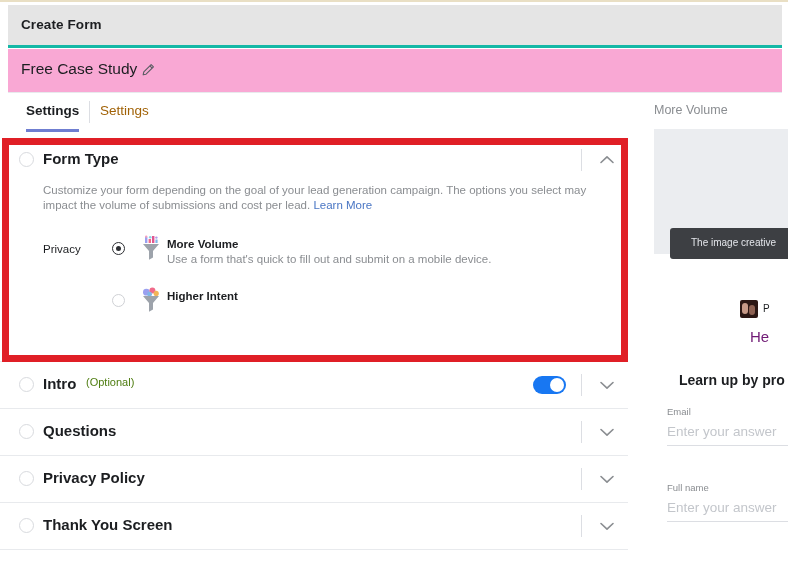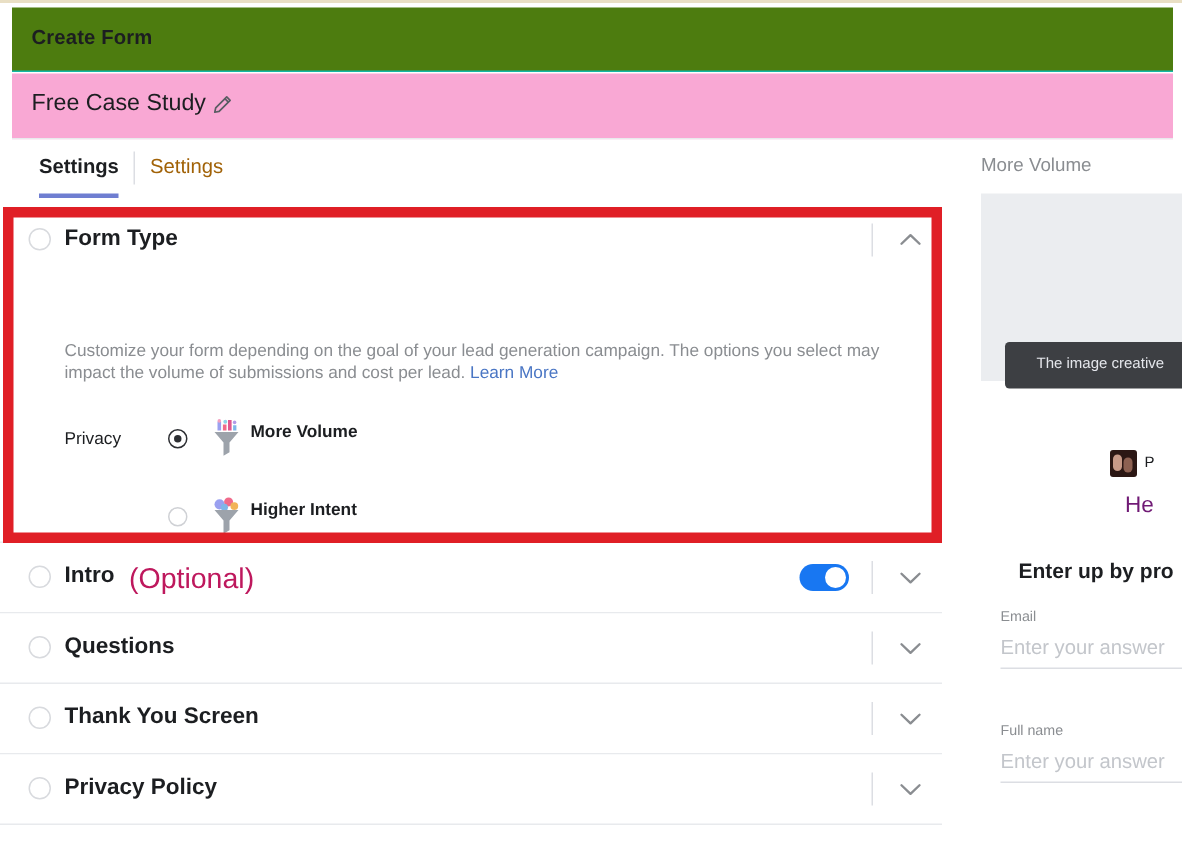--- a/index.html
+++ b/index.html
@@ -31,22 +31,22 @@
     height: 2px;
     background: #e9dfc4;
   }
 
   
   .dialog-header {
     position: absolute;
     top: 5px; left: 8px;
     width: 774px;
     height: 43px;
-    background: #4d7c0f;
-    border-bottom: 1px solid #14b8a6;
+    background: #e5e5e5;
+    border-bottom: 3px solid #14b8a6;
     box-sizing: border-box;
   }
   .dialog-header-title {
     position: absolute;
     left: 13px;
     top: 12px;
     font-size: 13.5px;
     font-weight: bold;
     color: #1c1e21;
     letter-spacing: 0.1px;
@@ -153,23 +153,23 @@
     top: 13px;
     font-size: 15px;
     font-weight: bold;
     color: #1c1e21;
     white-space: nowrap;
   }
   .sec-optional {
     position: absolute;
     left: 86px;
     top: 14px;
-    font-size: 19px;
+    font-size: 11px;
     font-weight: normal;
-    color: #be185d;
+    color: #4d7c0f;
     white-space: nowrap;
   }
 
   .head-divider {
     position: absolute;
     right: 46px;
     top: 12px;
     width: 1px;
     height: 22px;
     background: #dcdee3;
@@ -200,21 +200,20 @@
     width: 14px;
     height: 14px;
     border-radius: 50%;
     background: #ffffff;
   }
 
   
   .sec-body {
     position: relative;
     padding: 0 0 24px 0;
-    margin-top: 44px;
   }
   .desc {
     position: absolute;
     left: 43px;
     top: 0px;
     width: 550px;
     font-size: 11.5px;
     line-height: 15px;
     color: #8a8d91;
   }
@@ -480,20 +479,21 @@
               <rect x="10.6" y="4" width="2.4" height="4" fill="#f06a8a"></rect>
               <rect x="14" y="1" width="2.4" height="7" fill="#e0568f"></rect>
               <rect x="17.4" y="4.5" width="2.2" height="3.5" fill="#7fb6e8"></rect>
               <circle cx="8.2" cy="1.6" r="1.2" fill="#f2a0c0"></circle>
               <circle cx="12.2" cy="2.2" r="1.3" fill="#8fd3e8"></circle>
               <circle cx="18.4" cy="2.6" r="1.2" fill="#b39ae8"></circle>
               <path d="M5 9h16l-6 7v6.5l-4 2.3V16L5 9z" fill="#9da3ab"></path>
             </svg>
           </span>
           <span class="opt-title">More Volume</span>
+          <span class="opt-sub">Use a form that's quick to fill out and submit on a mobile device.</span>
         </div>
 
         <div class="opt-row" style="top:107px;">
           <span class="opt-radio"></span>
           <span class="opt-icon">
             <svg width="26" height="26" viewBox="0 0 26 26" aria-hidden="true">
               <circle cx="8.4" cy="5.2" r="3.4" fill="#9aa0f0"></circle>
               <circle cx="14.4" cy="3.6" r="3" fill="#f06a8a"></circle>
               <circle cx="18.2" cy="6.4" r="2.6" fill="#f2b457"></circle>
               <circle cx="11.6" cy="7.2" r="2.4" fill="#7fb6e8"></circle>
@@ -531,62 +531,62 @@
           <svg width="22" height="16" viewBox="0 0 22 16" aria-hidden="true">
             <path d="M5 5.5L11 11.2l6-5.7" fill="none" stroke="#8a8d91" stroke-width="1.6" stroke-linecap="round" stroke-linejoin="round"></path>
           </svg>
         </span>
       </div>
     </div>
 
     <div class="section">
       <div class="section-head">
         <span class="sec-radio"></span>
+        <span class="sec-title">Privacy Policy</span>
+        <span class="head-divider"></span>
+        <span class="chevron">
+          <svg width="22" height="16" viewBox="0 0 22 16" aria-hidden="true">
+            <path d="M5 5.5L11 11.2l6-5.7" fill="none" stroke="#8a8d91" stroke-width="1.6" stroke-linecap="round" stroke-linejoin="round"></path>
+          </svg>
+        </span>
+      </div>
+    </div>
+
+    <div class="section">
+      <div class="section-head">
+        <span class="sec-radio"></span>
         <span class="sec-title">Thank You Screen</span>
         <span class="head-divider"></span>
         <span class="chevron">
           <svg width="22" height="16" viewBox="0 0 22 16" aria-hidden="true">
             <path d="M5 5.5L11 11.2l6-5.7" fill="none" stroke="#8a8d91" stroke-width="1.6" stroke-linecap="round" stroke-linejoin="round"></path>
           </svg>
         </span>
       </div>
     </div>
 
-    <div class="section">
-      <div class="section-head">
-        <span class="sec-radio"></span>
-        <span class="sec-title">Privacy Policy</span>
-        <span class="head-divider"></span>
-        <span class="chevron">
-          <svg width="22" height="16" viewBox="0 0 22 16" aria-hidden="true">
-            <path d="M5 5.5L11 11.2l6-5.7" fill="none" stroke="#8a8d91" stroke-width="1.6" stroke-linecap="round" stroke-linejoin="round"></path>
-          </svg>
-        </span>
-      </div>
-    </div>
-
   </div>
 
   <div class="red-box"></div>
 
   <div class="preview-gutter"></div>
   <div class="preview-panel">
     <div class="preview-title">More Volume</div>
     <div class="preview-media"></div>
     <div class="preview-tooltip">
       <span>The image creative</span>
     </div>
     <div class="preview-card">
       <div class="preview-avatar">
         <span class="f1"></span>
         <span class="f2"></span>
       </div>
       <div class="preview-pagename">P</div>
       <div class="preview-headline">He</div>
-      <div class="preview-signup">Enter up by pro</div>
+      <div class="preview-signup">Learn up by pro</div>
 
       <div class="field" style="top:152px;">
         <div class="field-label">Email</div>
         <div class="field-input">Enter your answer</div>
       </div>
 
       <div class="field" style="top:228px;">
         <div class="field-label">Full name</div>
         <div class="field-input">Enter your answer</div>
       </div>

